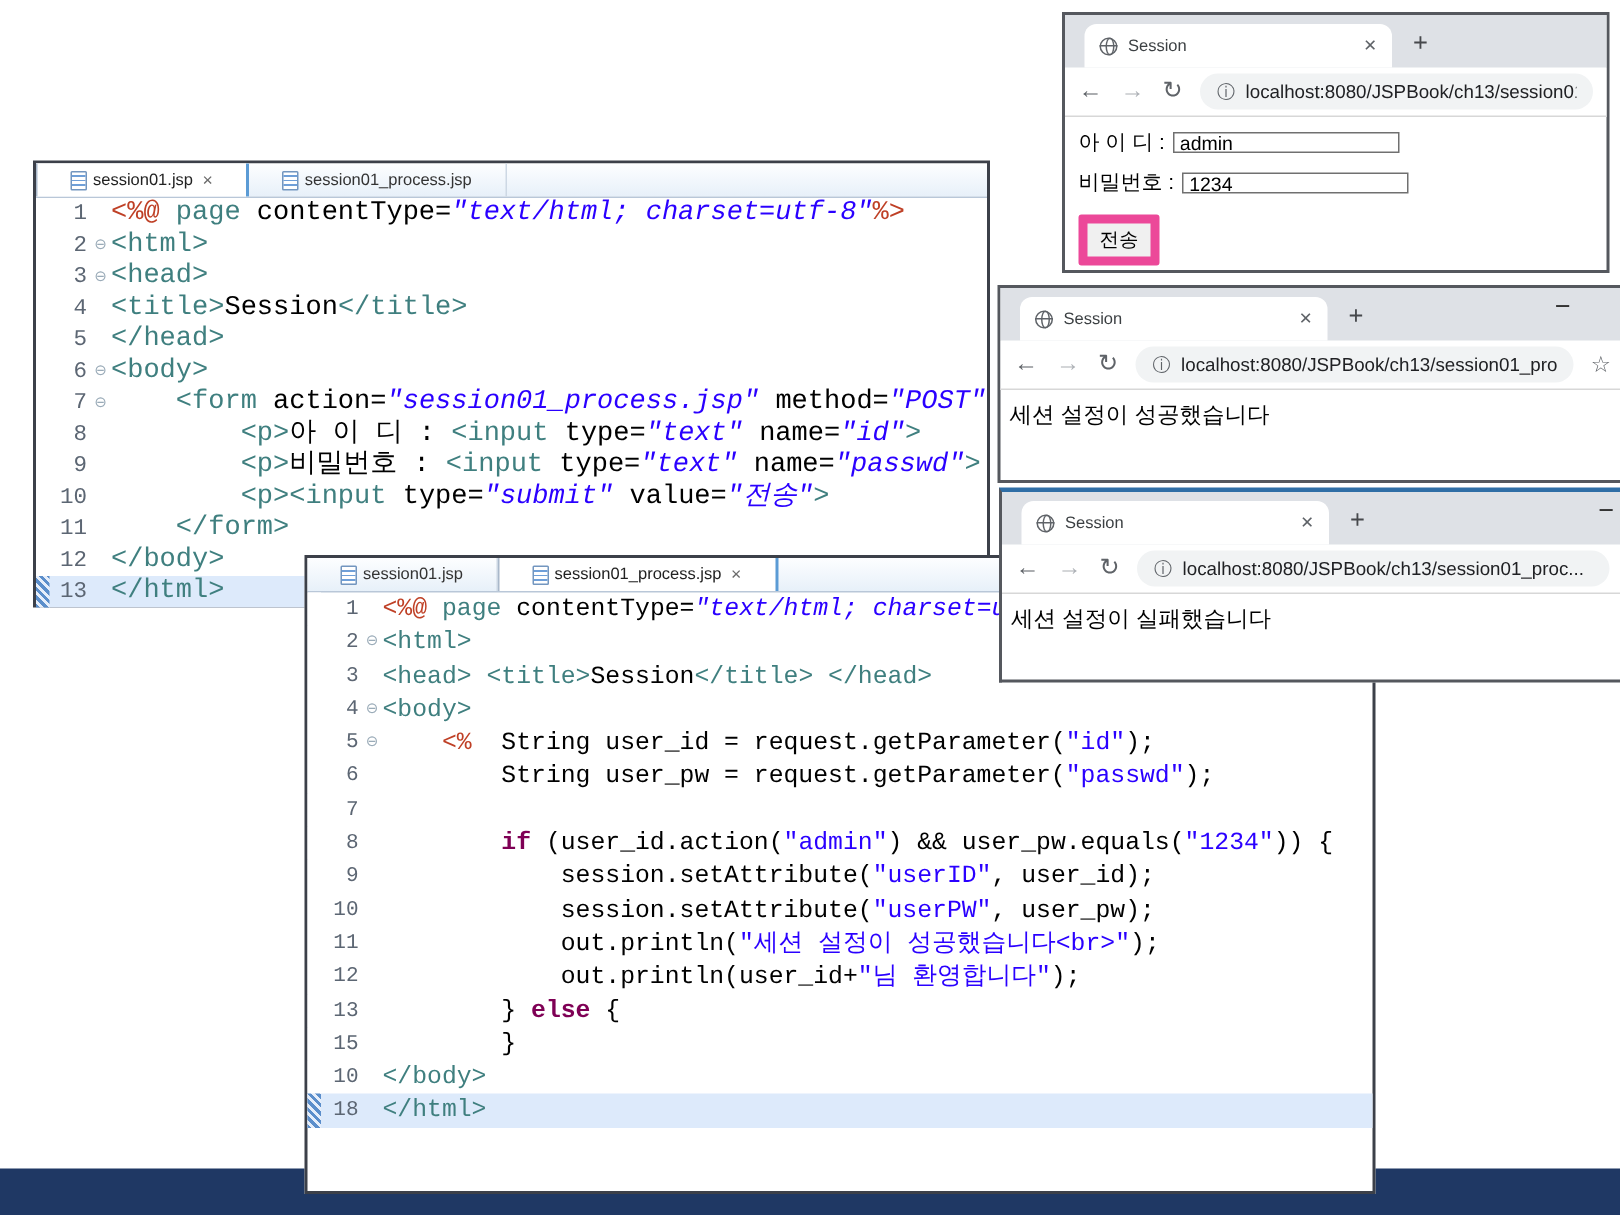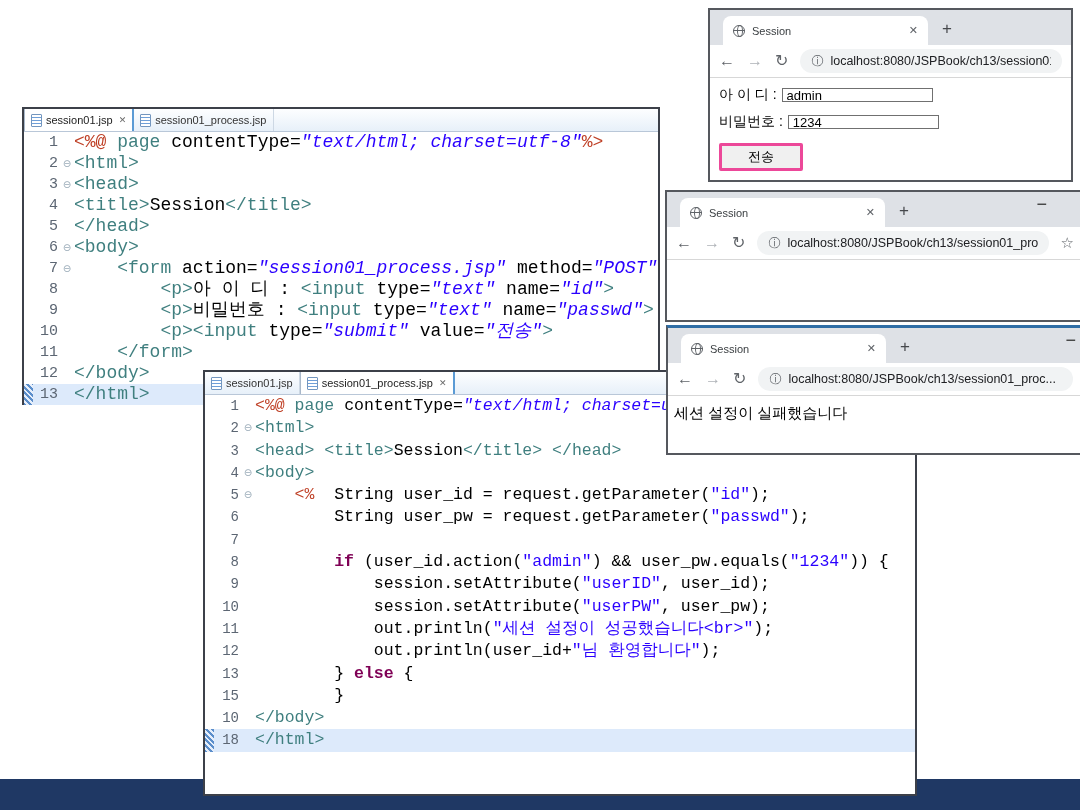--- a/index.html
+++ b/index.html
@@ -11,21 +11,21 @@
   
   .footer-bar { position:absolute; left:0; top:779px; width:1080px; height:31px; background:#1f3864; }
 
   
   .ed-win { position:absolute; background:#ffffff; border:2px solid #3c4049; }
   .ed-win.e1 { left:22px;  top:107px; width:638px; height:298px; z-index:1; }
   .ed-win.e2 { left:203px; top:370px; width:714px; height:426px; z-index:2; }
 
   .ed-tabs { display:flex; align-items:stretch; height:23px;
     background:linear-gradient(#fdfeff,#e7f0f9); border-bottom:1px solid #b9c7d8; }
-  .ed-tab { display:flex; align-items:center; gap:4px; padding:0 6px;
+  .ed-tab { display:flex; align-items:center; gap:4px; padding:0 22px;
     font-size:11px; color:#222; white-space:nowrap; }
   .ed-tab.active { background:#ffffff; border-right:2px solid #5b9bd5; border-left:1px solid #a9b8ca; }
   .ed-tab.inactive { color:#333; border-right:1px solid #cdd8e4; }
   .file-icon { width:11px; height:13px; background:
       repeating-linear-gradient(#ffffff 0 2px,#6f9fd8 2px 3px);
     border:1px solid #7396bf; border-radius:1px; flex:none; }
   .ed-close { font-size:9px; color:#6b6b6b; margin-left:2px; }
 
   .ed-code { position:relative; }
   .cl { display:flex; align-items:stretch; }
@@ -84,21 +84,21 @@
   .br-content { padding:6px 6px; font-size:15px; color:#000; }
   .br-line { line-height:22px; }
 
   
   .b1 .br-content { padding:8px 9px; }
   .form-row { display:flex; align-items:center; margin-bottom:9px; }
   .form-label { font-size:14px; margin-right:5px; white-space:pre; }
   .form-input { width:151px; height:14px; border:1px solid #707070; font-size:13px;
     padding:0 4px; font-family:"Liberation Sans","DejaVu Sans",sans-serif; background:#fff; color:#000; }
   .submit-btn { margin-top:3px; font-size:13px; color:#000; background:#f0f0f0;
-    border:3px solid #ec4899; border-radius:2px; padding:2px 26px;
+    border:6px solid #ec4899; border-radius:2px; padding:2px 8px;
     font-family:"Liberation Sans","DejaVu Sans",sans-serif; }
 </style>
 </head>
 <body>
 
 <div class="footer-bar"></div>
 
 <div class="ed-win e1">
   <div class="ed-tabs">
     <div class="ed-tab active">
@@ -350,20 +350,21 @@
     <span class="nav-ic">←</span>
     <span class="nav-ic dis">→</span>
     <span class="nav-ic">↻</span>
     <span class="url-pill">
       <span class="info-ic">ⓘ</span>
       <span class="url-text">localhost:8080/JSPBook/ch13/session01_proc...</span>
     </span>
     <span class="star-ic">☆</span>
   </div>
   <div class="br-content">
+    <div class="br-line">세션 설정이 성공했습니다</div>
   </div>
 </div>
 
 <div class="br-win b3">
   <div class="br-tabbar">
     <div class="br-tab">
       <span class="globe"></span>
       <span class="br-tab-title">Session</span>
       <span class="br-tab-close">✕</span>
     </div>

